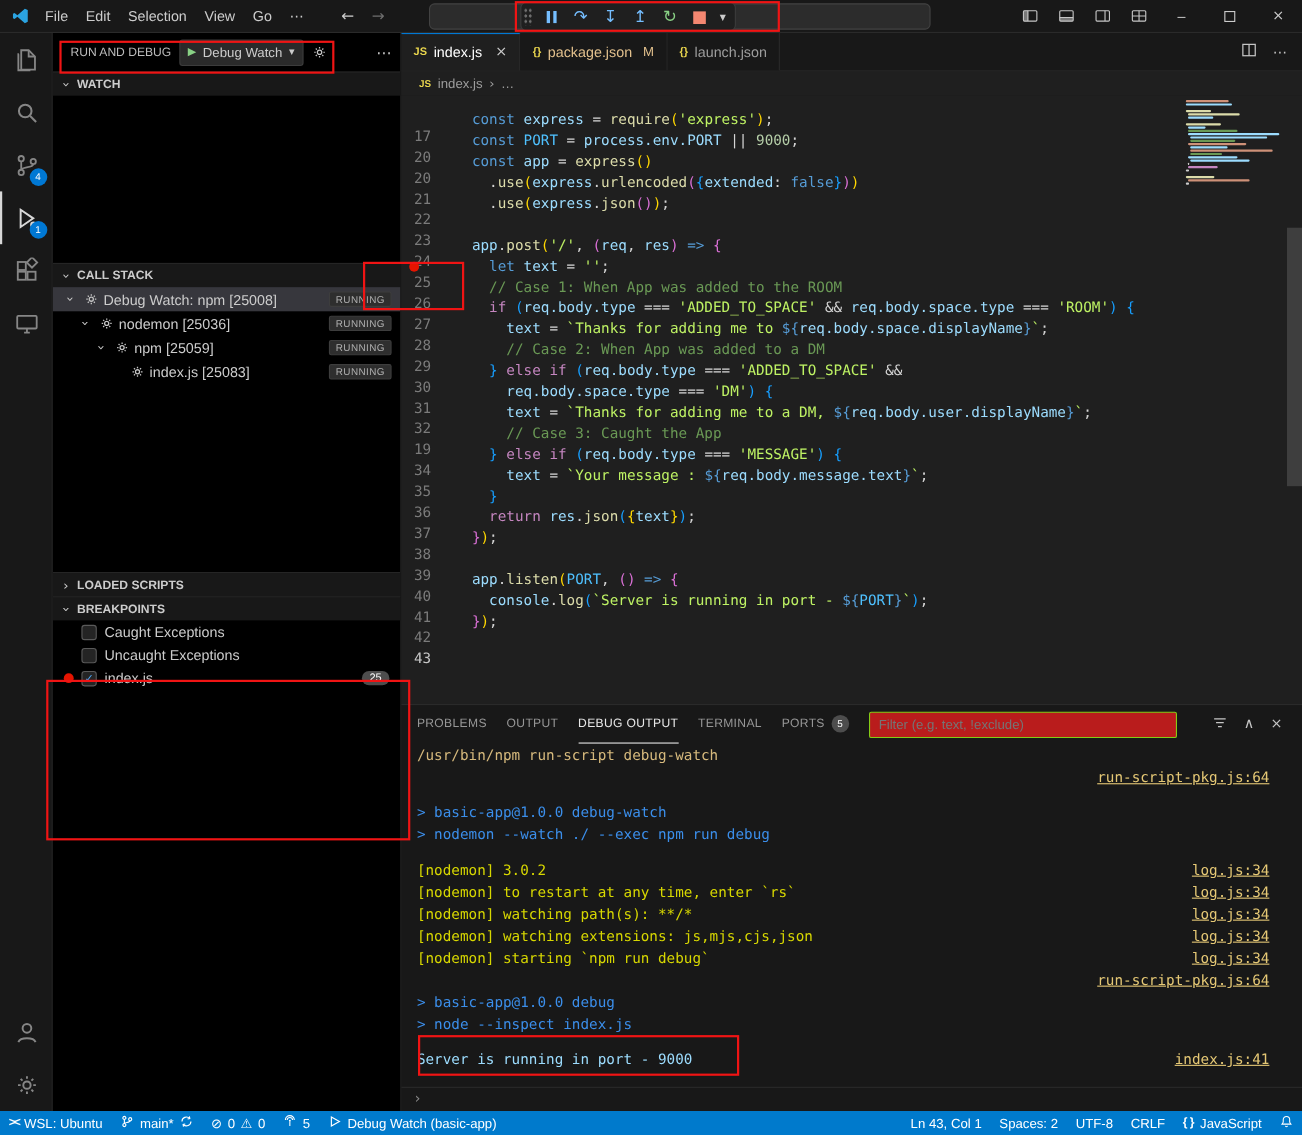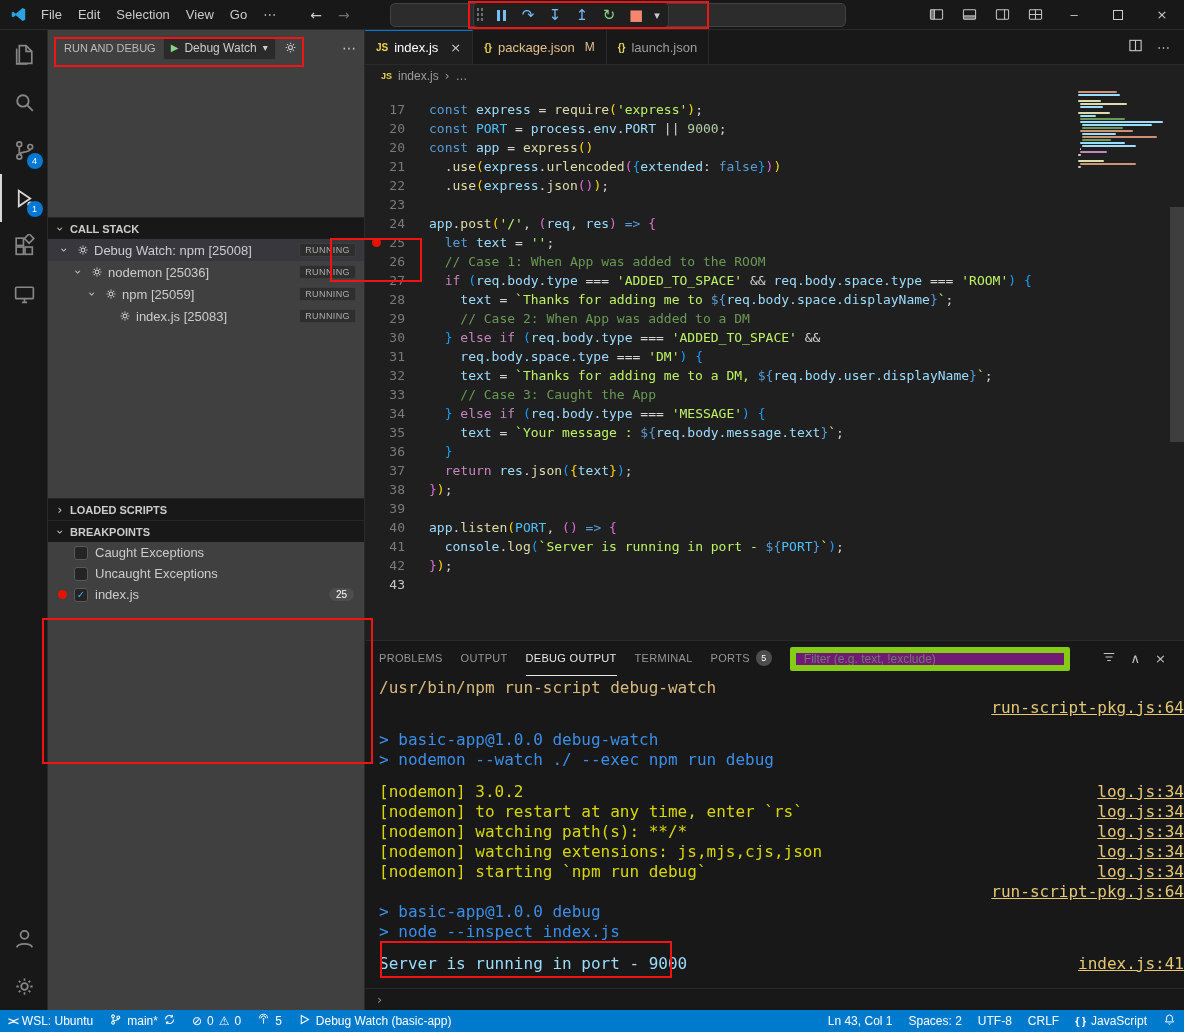--- a/index.html
+++ b/index.html
@@ -28,21 +28,21 @@
   
   .main { display:flex; height:980px; }
 
   .activitybar { width:48px; background:#181818; border-right:1px solid #2a2a2a; display:flex; flex-direction:column; align-items:center; }
   .ab-item { width:48px; height:48px; display:flex; align-items:center; justify-content:center; color:#868686; position:relative; border-left:2px solid transparent; }
   .ab-item.active { color:#d7d7d7; border-left-color:#d7d7d7; }
   .ab-badge { position:absolute; right:5px; bottom:5px; background:#0078d4; color:#fff; font-size:9px; min-width:16px; height:16px; border-radius:9px; display:flex; align-items:center; justify-content:center; padding:0 3px; }
   .ab-bottom { margin-top:auto; display:flex; flex-direction:column; align-items:center; }
 
   
-  .sidebar { width:317px; background:#404040; border-right:1px solid #2a2a2a; display:flex; flex-direction:column; overflow:hidden; }
+  .sidebar { width:317px; background:#000000; border-right:1px solid #2a2a2a; display:flex; flex-direction:column; overflow:hidden; }
   .sidebar-header { height:35px; display:flex; align-items:center; gap:7px; padding:0 8px 0 16px; }
   .sb-title { font-size:11px; color:#bbbbbb; white-space:nowrap; }
   .config-picker { display:flex; align-items:center; gap:6px; background:#2a2a2a; border:1px solid #3c3c3c; border-radius:3px; height:24px; padding:0 7px; font-size:12px; color:#cccccc; }
   .play-icon { color:#89d185; font-size:10px; }
   .picker-chev { font-size:10px; color:#cccccc; }
   .hdr-icon { color:#c5c5c5; display:flex; align-items:center; }
   .hdr-more { margin-left:auto; color:#c5c5c5; font-size:14px; }
   .section-header { height:22px; display:flex; align-items:center; gap:2px; padding:0 8px 0 4px; font-size:11px; font-weight:700; color:#cccccc; border-top:1px solid #252525; background:#181818; }
   .twisty { display:inline-block; width:16px; text-align:center; font-size:12px; font-weight:400; color:#cccccc; transform:rotate(90deg); }
   .twisty.collapsed { transform:none; }
@@ -68,40 +68,40 @@
   .tab-icon { font-weight:700; font-size:10px; }
   .tab-close { margin-left:6px; font-size:13px; color:#cccccc; }
   .tab-mod { margin-left:4px; color:#e2c08d; font-size:12px; }
   .tab-actions { margin-left:auto; display:flex; align-items:center; gap:14px; padding:0 14px; color:#c5c5c5; }
   .breadcrumb { height:22px; background:#1f1f1f; display:flex; align-items:center; gap:6px; padding:0 16px; font-size:12px; color:#9d9d9d; }
   .bc-icon { color:#e8d44d; font-size:9px; font-weight:700; }
   .editor { flex:1; position:relative; background:#1f1f1f; overflow:hidden; }
   .code { padding-top:13px; font-family:"DejaVu Sans Mono","Liberation Mono",monospace; font-size:13px; }
   .code-row { display:flex; height:19px; line-height:19px; white-space:pre; }
   .gutter { width:64px; flex:none; position:relative; }
-  .ln { position:absolute; right:24px; color:#7b7b7b; }
+  .ln { position:absolute; right:37px; color:#7b7b7b;margin-top:15px; }
   .ln-active { color:#c6c6c6; }
   .bp-gutter-dot { position:absolute; left:7px; top:5px; width:9px; height:9px; border-radius:50%; background:#e51400; }
   .code-text { white-space:pre; }
   .t-k{color:#569cd6} .t-c{color:#c586c0} .t-v{color:#9cdcfe} .t-C{color:#4fc1ff}
   .t-f{color:#dcdcaa} .t-s{color:#bef264} .t-n{color:#b5cea8} .t-m{color:#6a9955}
   .t-p{color:#d4d4d4} .t-b1{color:#ffd700} .t-b2{color:#da70d6} .t-b3{color:#179fff} .t-i{color:#569cd6}
   .minimap { position:absolute; top:4px; right:16px; width:90px; }
   .mm-line { height:2px; margin-bottom:1px; border-radius:1px; }
   .scroll-thumb { position:absolute; right:0; top:120px; width:14px; height:235px; background:rgba(121,121,121,.35); }
 
   
   .panel { height:370px; background:#181818; border-top:1px solid #2a2a2a; display:flex; flex-direction:column; }
   .panel-tabs { height:35px; display:flex; align-items:center; gap:18px; padding:0 14px; flex:none; }
   .ptab { height:35px; display:flex; align-items:center; gap:6px; font-size:11px; letter-spacing:.3px; color:#969696; border-bottom:1px solid transparent; white-space:nowrap; }
   .ptab.active { color:#e7e7e7; border-bottom-color:#e7e7e7; }
   .ptab-badge { background:#4d4d4d; color:#fff; border-radius:9px; font-size:9px; min-width:16px; height:16px; display:flex; align-items:center; justify-content:center; }
-  .panel-filter { margin-left:auto; width:300px; height:24px; background:#701a75; border:6px solid #84cc16; border-radius:2px; color:#b8b8b8; font-size:12px; padding:0 8px; font-family:"Liberation Sans",sans-serif; outline:none; }
+  .panel-filter { margin-left:auto; width:300px; height:24px; background:#b91c1c; border:1px solid #84cc16; border-radius:2px; color:#b8b8b8; font-size:12px; padding:0 8px; font-family:"Liberation Sans",sans-serif; outline:none; }
   .panel-icons { display:flex; align-items:center; gap:15px; padding:0 4px 0 14px; color:#c5c5c5; font-size:13px; }
-  .console { flex:1; font-family:"DejaVu Sans Mono","Liberation Mono",monospace; font-size:16px; padding:2px 0 0 14px; overflow:hidden; }
+  .console { flex:1; font-family:"DejaVu Sans Mono","Liberation Mono",monospace; font-size:13px; padding:2px 30px 0 14px; overflow:hidden; }
   .console-row { min-height:20px; line-height:20px; display:flex; white-space:pre; }
   .console-row.blank { min-height:12px; }
   .console-link { margin-left:auto; color:#e5c875; text-decoration:underline; padding-left:20px; }
   .c-cmd{color:#d7ba7d} .c-npm{color:#3b8eea} .c-warn{color:#d7d700} .c-log{color:#9cdcfe}
   .prompt-row { height:22px; flex:none; border-top:1px solid #2a2a2a; display:flex; align-items:center; padding:0 12px; color:#8a8a8a; font-family:"DejaVu Sans Mono",monospace; }
 
   
   .statusbar { height:22px; background:#007acc; color:#ffffff; display:flex; align-items:center; font-size:12px; }
   .sb-item { height:22px; display:flex; align-items:center; gap:5px; padding:0 8px; white-space:nowrap; }
   .sb-remote-icon { font-weight:700; letter-spacing:-2px; font-size:11px; }
@@ -265,20 +265,24 @@
           <svg width="15" height="15" viewBox="0 0 24 24" fill="none" stroke="currentColor" stroke-width="1.8">
             <circle cx="12" cy="12" r="3.2"></circle>
             <path d="M12 4.2v2.3M12 17.5v2.3M4.2 12h2.3M17.5 12h2.3M6.5 6.5l1.6 1.6M15.9 15.9l1.6 1.6M17.5 6.5l-1.6 1.6M8.1 15.9l-1.6 1.6"></path>
           </svg>
         </span>
       <span class="hdr-more">⋯</span>
     </div>
 
 
     <div class="section">
+      <div class="section-header">
+        <span class="twisty glyph">›</span>
+        <span>WATCH</span>
+      </div>
       <div class="sec-body wb"></div>
     </div>
 
     <div class="section">
       <div class="section-header">
         <span class="twisty glyph">›</span>
         <span>CALL STACK</span>
       </div>
       <div id="callstack">
           <div class="cs-row selected" style="padding-left: 8px;">
@@ -400,21 +404,21 @@
           <div class="code-row"><div class="gutter"><span class="ln">23</span></div><div class="code-text"></div></div>
           <div class="code-row"><div class="gutter"><span class="ln">24</span></div><div class="code-text"><span class="t-v">app</span><span class="t-p">.</span><span class="t-f">post</span><span class="t-b1">(</span><span class="t-s">'/'</span><span class="t-p">, </span><span class="t-b2">(</span><span class="t-v">req</span><span class="t-p">, </span><span class="t-v">res</span><span class="t-b2">)</span><span class="t-p"> </span><span class="t-k">=&gt;</span><span class="t-p"> </span><span class="t-b2">{</span></div></div>
           <div class="code-row"><div class="gutter"><span class="bp-gutter-dot"></span><span class="ln">25</span></div><div class="code-text"><span class="t-p">  </span><span class="t-k">let</span><span class="t-p"> </span><span class="t-v">text</span><span class="t-p"> = </span><span class="t-s">''</span><span class="t-p">;</span></div></div>
           <div class="code-row"><div class="gutter"><span class="ln">26</span></div><div class="code-text"><span class="t-m">  // Case 1: When App was added to the ROOM</span></div></div>
           <div class="code-row"><div class="gutter"><span class="ln">27</span></div><div class="code-text"><span class="t-p">  </span><span class="t-c">if</span><span class="t-p"> </span><span class="t-b3">(</span><span class="t-v">req.body.type</span><span class="t-p"> === </span><span class="t-s">'ADDED_TO_SPACE'</span><span class="t-p"> &amp;&amp; </span><span class="t-v">req.body.space.type</span><span class="t-p"> === </span><span class="t-s">'ROOM'</span><span class="t-b3">)</span><span class="t-p"> </span><span class="t-b3">{</span></div></div>
           <div class="code-row"><div class="gutter"><span class="ln">28</span></div><div class="code-text"><span class="t-p">    </span><span class="t-v">text</span><span class="t-p"> = </span><span class="t-s">`Thanks for adding me to </span><span class="t-i">${</span><span class="t-v">req.body.space.displayName</span><span class="t-i">}</span><span class="t-s">`</span><span class="t-p">;</span></div></div>
           <div class="code-row"><div class="gutter"><span class="ln">29</span></div><div class="code-text"><span class="t-m">    // Case 2: When App was added to a DM</span></div></div>
           <div class="code-row"><div class="gutter"><span class="ln">30</span></div><div class="code-text"><span class="t-p">  </span><span class="t-b3">}</span><span class="t-p"> </span><span class="t-c">else</span><span class="t-p"> </span><span class="t-c">if</span><span class="t-p"> </span><span class="t-b3">(</span><span class="t-v">req.body.type</span><span class="t-p"> === </span><span class="t-s">'ADDED_TO_SPACE'</span><span class="t-p"> &amp;&amp;</span></div></div>
           <div class="code-row"><div class="gutter"><span class="ln">31</span></div><div class="code-text"><span class="t-p">    </span><span class="t-v">req.body.space.type</span><span class="t-p"> === </span><span class="t-s">'DM'</span><span class="t-b3">)</span><span class="t-p"> </span><span class="t-b3">{</span></div></div>
           <div class="code-row"><div class="gutter"><span class="ln">32</span></div><div class="code-text"><span class="t-p">    </span><span class="t-v">text</span><span class="t-p"> = </span><span class="t-s">`Thanks for adding me to a DM, </span><span class="t-i">${</span><span class="t-v">req.body.user.displayName</span><span class="t-i">}</span><span class="t-s">`</span><span class="t-p">;</span></div></div>
-          <div class="code-row"><div class="gutter"><span class="ln">33</span></div><div class="code-text"><span class="t-m">    // Case 3: Caught the App</span></div></div>
+          <div class="code-row"><div class="gutter"><span class="ln">19</span></div><div class="code-text"><span class="t-m">    // Case 3: Caught the App</span></div></div>
           <div class="code-row"><div class="gutter"><span class="ln">34</span></div><div class="code-text"><span class="t-p">  </span><span class="t-b3">}</span><span class="t-p"> </span><span class="t-c">else</span><span class="t-p"> </span><span class="t-c">if</span><span class="t-p"> </span><span class="t-b3">(</span><span class="t-v">req.body.type</span><span class="t-p"> === </span><span class="t-s">'MESSAGE'</span><span class="t-b3">)</span><span class="t-p"> </span><span class="t-b3">{</span></div></div>
           <div class="code-row"><div class="gutter"><span class="ln">35</span></div><div class="code-text"><span class="t-p">    </span><span class="t-v">text</span><span class="t-p"> = </span><span class="t-s">`Your message : </span><span class="t-i">${</span><span class="t-v">req.body.message.text</span><span class="t-i">}</span><span class="t-s">`</span><span class="t-p">;</span></div></div>
           <div class="code-row"><div class="gutter"><span class="ln">36</span></div><div class="code-text"><span class="t-p">  </span><span class="t-b3">}</span></div></div>
           <div class="code-row"><div class="gutter"><span class="ln">37</span></div><div class="code-text"><span class="t-p">  </span><span class="t-c">return</span><span class="t-p"> </span><span class="t-v">res</span><span class="t-p">.</span><span class="t-f">json</span><span class="t-b3">(</span><span class="t-b1">{</span><span class="t-v">text</span><span class="t-b1">}</span><span class="t-b3">)</span><span class="t-p">;</span></div></div>
           <div class="code-row"><div class="gutter"><span class="ln">38</span></div><div class="code-text"><span class="t-b2">}</span><span class="t-b1">)</span><span class="t-p">;</span></div></div>
           <div class="code-row"><div class="gutter"><span class="ln">39</span></div><div class="code-text"></div></div>
           <div class="code-row"><div class="gutter"><span class="ln">40</span></div><div class="code-text"><span class="t-v">app</span><span class="t-p">.</span><span class="t-f">listen</span><span class="t-b1">(</span><span class="t-C">PORT</span><span class="t-p">, </span><span class="t-b2">()</span><span class="t-p"> </span><span class="t-k">=&gt;</span><span class="t-p"> </span><span class="t-b2">{</span></div></div>
           <div class="code-row"><div class="gutter"><span class="ln">41</span></div><div class="code-text"><span class="t-p">  </span><span class="t-v">console</span><span class="t-p">.</span><span class="t-f">log</span><span class="t-b3">(</span><span class="t-s">`Server is running in port - </span><span class="t-i">${</span><span class="t-C">PORT</span><span class="t-i">}</span><span class="t-s">`</span><span class="t-b3">)</span><span class="t-p">;</span></div></div>
           <div class="code-row"><div class="gutter"><span class="ln">42</span></div><div class="code-text"><span class="t-b2">}</span><span class="t-b1">)</span><span class="t-p">;</span></div></div>
           <div class="code-row"><div class="gutter"><span class="ln ln-active">43</span></div><div class="code-text"></div></div>

